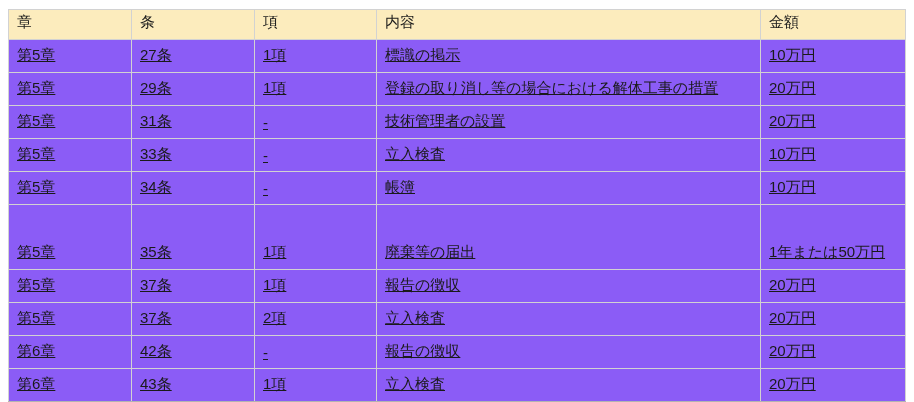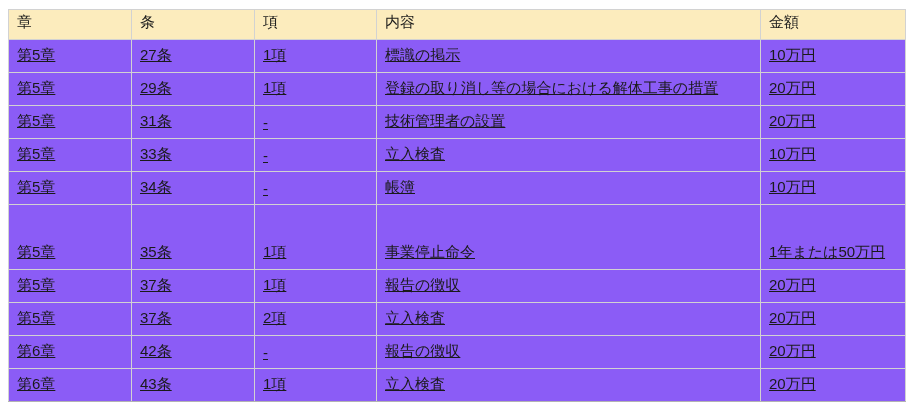--- a/index.html
+++ b/index.html
@@ -104,21 +104,21 @@
         <td>第5章</td>
         <td>34条</td>
         <td>-</td>
         <td>帳簿</td>
         <td>10万円</td>
       </tr>
       <tr class="row-tall">
         <td>第5章</td>
         <td>35条</td>
         <td>1項</td>
-        <td>事業停止命令</td>
+        <td>廃棄等の届出</td>
         <td>1年または50万円</td>
       </tr>
       <tr>
         <td>第5章</td>
         <td>37条</td>
         <td>1項</td>
         <td>報告の徴収</td>
         <td>20万円</td>
       </tr>
       <tr>

